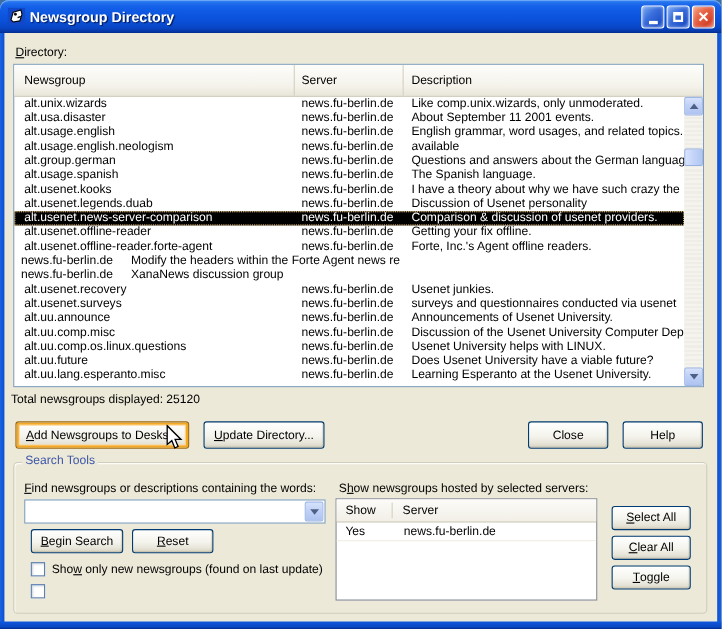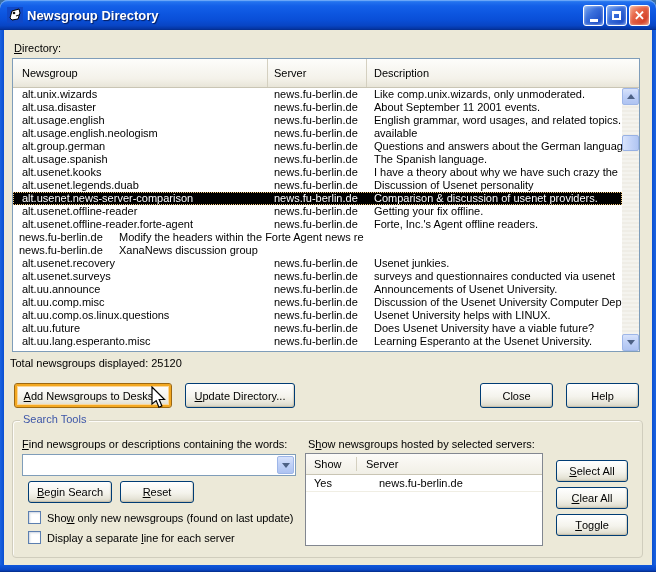--- a/index.html
+++ b/index.html
@@ -108,21 +108,21 @@
     border:1px solid #5C7FB0;box-shadow:inset 1px 1px 2px rgba(60,90,140,.25);}
   
   .srvlist{position:absolute;left:305px;top:453px;width:238px;height:93px;box-sizing:border-box;
     background:#fff;border:1px solid #828790;}
   .srv-header{display:flex;height:20px;align-items:center;
     background:linear-gradient(180deg,#FCFBF8,#F1EFE6);border-bottom:1px solid #C9C5B4;
     font-size:11px;color:#000;}
   .srv-hcell.s1{width:42px;padding-left:8px;box-sizing:content-box;}
   .srv-hsep{width:1px;height:14px;background:#D4D0C0;}
   .srv-hcell.s2{flex:1;padding-left:9px;}
-  .srv-row{display:flex;height:16px;line-height:16px;font-size:11px;border-bottom:1px solid #F0EEE4;gap:12px;}
+  .srv-row{display:flex;height:16px;line-height:16px;font-size:11px;border-bottom:1px solid #F0EEE4;}
   .srv-cell.s1{width:43px;padding-left:8px;}
   .srv-cell.s2{flex:1;padding-left:10px;}
   u{text-decoration:underline;}
   .cursor{position:absolute;left:150px;top:386px;z-index:50;pointer-events:none;}
 </style>
 </head>
 <body>
 
 <div class="window">
 
@@ -291,21 +291,20 @@
       </span>
   </div>
 
   <div class="btn small" style="left:28px;top:481px;width:84px;"><u>B</u>egin Search</div>
   <div class="btn small" style="left:120px;top:481px;width:74px;"><u>R</u>eset</div>
 
   <span class="cb" style="left:28px;top:511px;"></span>
   <div class="lbl" style="left:47px;top:512px;">Sho<u>w</u> only new newsgroups (found on last update)</div>
 
   <span class="cb" style="left:28px;top:531px;"></span>
-  <div class="lbl" style="left:47px;top:532px;">Display a separate <u>l</u>ine for each server</div>
 
   <div class="lbl" style="left:308px;top:438px;">S<u>h</u>ow newsgroups hosted by selected servers:</div>
 
   <div class="srvlist">
     <div class="srv-header">
       <div class="srv-hcell s1">Show</div>
       <div class="srv-hsep"></div>
       <div class="srv-hcell s2">Server</div>
     </div>
     <div id="srv-body">

